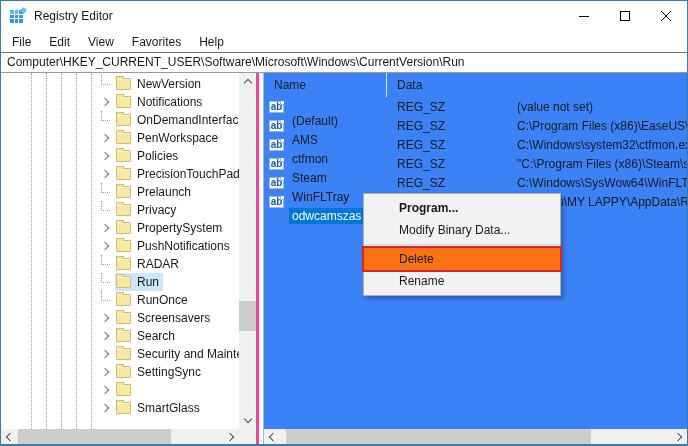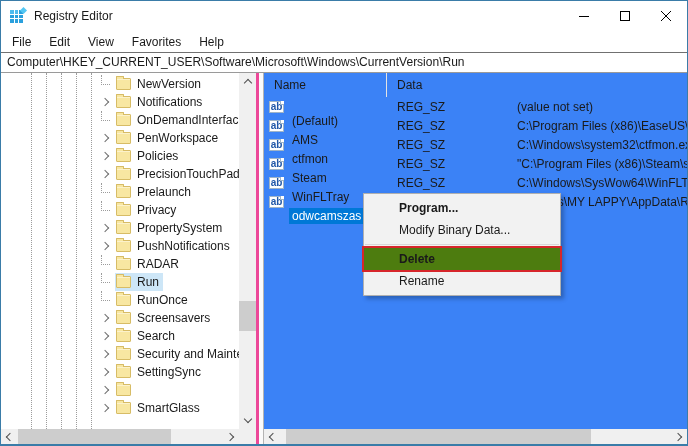--- a/index.html
+++ b/index.html
@@ -80,21 +80,21 @@
   .nm{padding:1px 3px;margin-top:28px;}
   .lrow.selected .nm{background:#0078d7;color:#fff;padding-right:16px;}
   .l-type{width:120px;flex:none;padding-left:10px;}
   .l-data{flex:1;padding-left:10px;overflow:hidden;}
   
   .ctx{position:absolute;left:362px;top:192px;width:198px;background:#f2f2f2;
     border:1px solid #b0b0b0;box-shadow:3px 3px 4px rgba(0,0,0,.25);padding:3px 0;z-index:20;}
   .ctx-item{height:22px;line-height:22px;padding-left:35px;position:relative;}
   .ctx-item.bold{font-weight:bold;}
   .ctx-sep{height:0;border-top:1px solid #d7d7d7;margin:3px 1px;}
-  .ctx-item.highlight{background:#4d7c0f;box-shadow:0 0 0 2px #d7262b;font-weight:bold;}
+  .ctx-item.highlight{background:#f97316;box-shadow:0 0 0 2px #d7262b;}
 </style>
 </head>
 <body>
 
 <div class="window">
 
   <div class="titlebar">
     <span class="reg-icon">
       <span class="reg-grid">
           <span></span>

